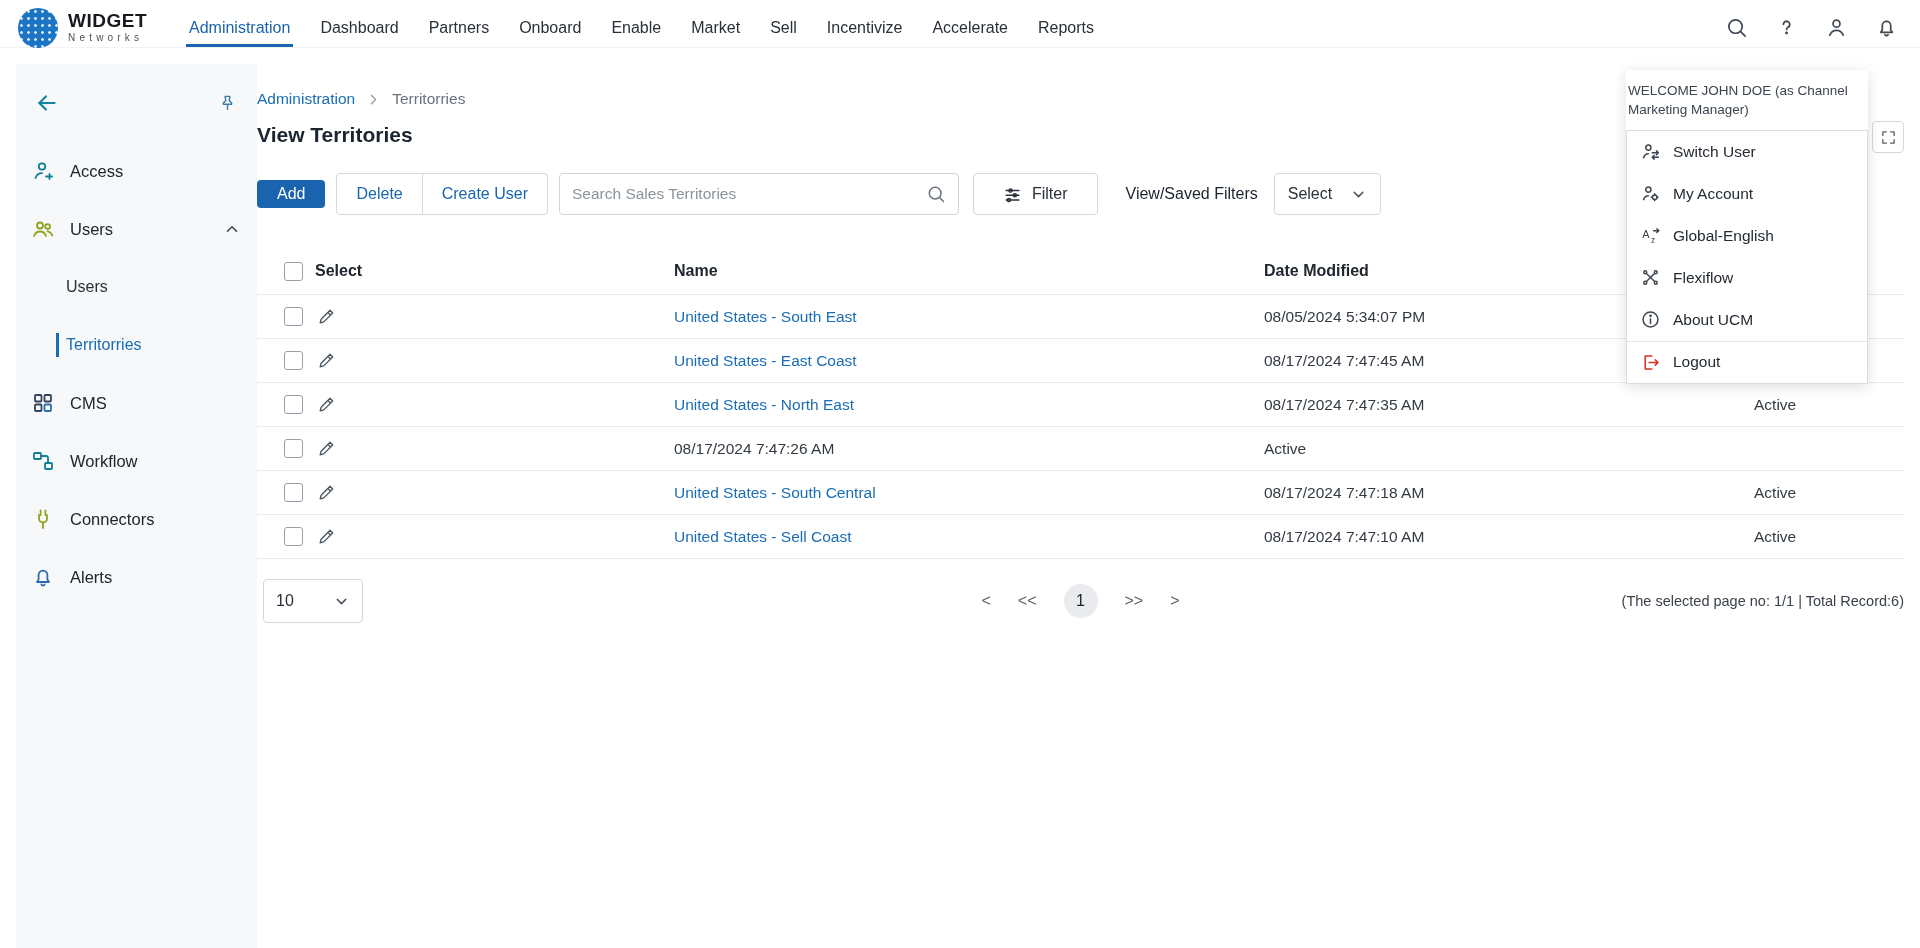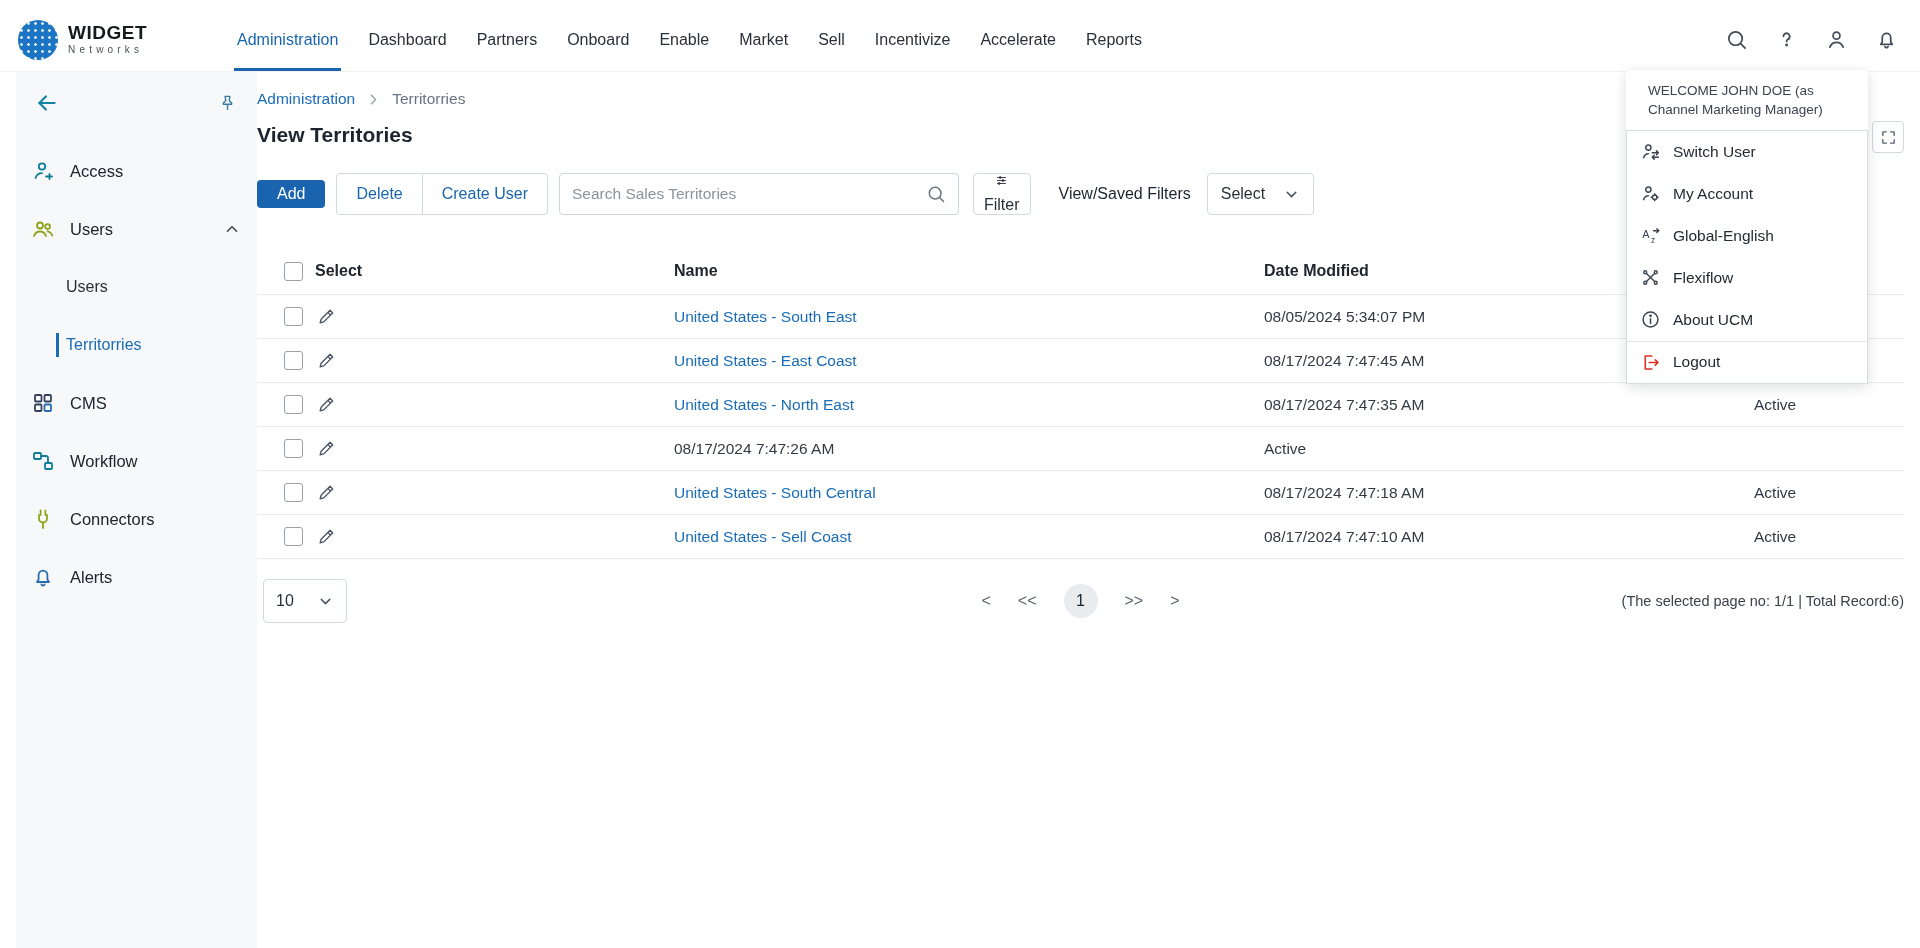--- a/index.html
+++ b/index.html
@@ -5,22 +5,22 @@
   * { box-sizing: border-box; margin: 0; padding: 0; }
   html,body { width:1920px; height:948px; }
   body {
     font-family: "Liberation Sans", "DejaVu Sans", sans-serif;
     background:#ffffff; color:#20262e; overflow:hidden; position:relative;
   }
   svg { display:block; }
 
   
   .topbar {
-    height:72px; background:#fff; display:flex; align-items:center;
-    padding:8px 22px 0 18px; border-bottom:1px solid #f1f2f4; position:relative; z-index:10;gap:48px;
+    height:48px; background:#fff; display:flex; align-items:center;
+    padding:8px 22px 0 18px; border-bottom:1px solid #f1f2f4; position:relative; z-index:10;
   }
   .brand { display:flex; align-items:center; gap:10px; }
   .globe {
     width:40px; height:40px; border-radius:50%;
     background-color:#1b74c4;
     background-image: radial-gradient(rgba(255,255,255,.85) 1.1px, rgba(255,255,255,0) 1.6px);
     background-size:7px 7px;
   }
   .brand-text { display:flex; flex-direction:column; line-height:1.05; }
   .brand-name { font-size:19px; font-weight:700; letter-spacing:.5px; color:#16191d; }
@@ -84,23 +84,23 @@
   .search-box {
     margin-left:11px; width:400px; height:42px; border:1px solid #cfd5db; border-radius:4px;
     display:flex; align-items:center; padding:0 12px; background:#fff;
   }
   .search-box input {
     flex:1; border:none; outline:none; font-size:15.5px; font-family:inherit; color:#2a3039; background:transparent;
   }
   .search-box input::placeholder { color:#8b939c; }
   .search-box .s-icon { color:#6b7280; }
   .btn-filter {
-    margin-left:14px; height:42px; padding:0 10px; background:#fff; border:1px solid #d3d9df;
+    margin-left:14px; height:42px; padding:0 29px; background:#fff; border:1px solid #d3d9df;
     border-radius:4px; display:flex; align-items:center; gap:10px; color:#2a3039;
-    font-size:16px; font-family:inherit; cursor:pointer;flex-direction:column;
+    font-size:16px; font-family:inherit; cursor:pointer;
   }
   .vsf-label { margin-left:28px; font-size:16px; font-weight:500; color:#1c2430; }
   .select-ctl {
     margin-left:16px; height:42px; min-width:107px; border:1px solid #d3d9df; border-radius:4px;
     background:#fff; display:flex; align-items:center; justify-content:space-between; gap:12px;
     padding:0 13px; font-size:16px; color:#2a3039; cursor:pointer;
   }
   .select-ctl .chevd { color:#4a5562; }
 
   .fullscreen-btn {
@@ -121,41 +121,41 @@
   .cbx {
     appearance:none; -webkit-appearance:none; width:19px; height:19px; border:1.5px solid #98a1ab;
     border-radius:3px; background:#fff; cursor:pointer; margin:0;
   }
   .edit-btn { color:#4b5563; cursor:pointer; margin-left:2px; background:none; border:none; padding:0; }
   .row-link { color:#1a6cb5; text-decoration:none; cursor:pointer; }
 
   
   .pagination { margin-top:18px; display:flex; align-items:center; position:relative; height:48px; }
   .page-size {
-    margin-left:6px; width:84px; height:44px; border:1px solid #d3d9df; border-radius:4px;
+    margin-left:6px; width:100px; height:44px; border:1px solid #d3d9df; border-radius:4px;
     display:flex; align-items:center; justify-content:space-between; padding:0 12px;
     font-size:16px; color:#2a3039; background:#fff; cursor:pointer;
   }
   .pager {
     position:absolute; left:50%; transform:translateX(-50%);
     display:flex; align-items:center; gap:27px; font-size:16px; color:#5a6069;
   }
   .pg-btn { cursor:pointer; background:none; border:none; font-size:16px; color:#5a6069; font-family:inherit; }
   .pg-current {
     width:34px; height:34px; border-radius:50%; background:#e9ebee; color:#1c2430;
     display:flex; align-items:center; justify-content:center; cursor:pointer;
   }
   .pg-summary { margin-left:auto; font-size:14.5px; color:#3a414b; }
 
   
   .user-menu {
     position:absolute; top:70px; right:52px; width:242px; background:#fff; z-index:50;
     box-shadow:0 3px 14px rgba(20,30,40,.14); border-radius:3px;
   }
-  .welcome { padding:12px 22px 10px; font-size:13.5px; color:#3c4450; line-height:1.4; }
+  .welcome { padding:12px 2px 10px; font-size:13.5px; color:#3c4450; line-height:1.4; }
   .menu-box { border:1px solid #d8dde2; background:#fff; }
   .menu-item {
     height:42px; display:flex; align-items:center; gap:12px; padding:0 13px;
     font-size:15.5px; color:#242b33; cursor:pointer; background:#fff;
   }
   .mi-icon { width:21px; height:21px; color:#3c4450; flex:0 0 21px; }
   .menu-item.logout { border-top:1px solid #e3e6ea; }
   .menu-item.logout .mi-icon { color:#d93025; }
 </style>
 </head>

